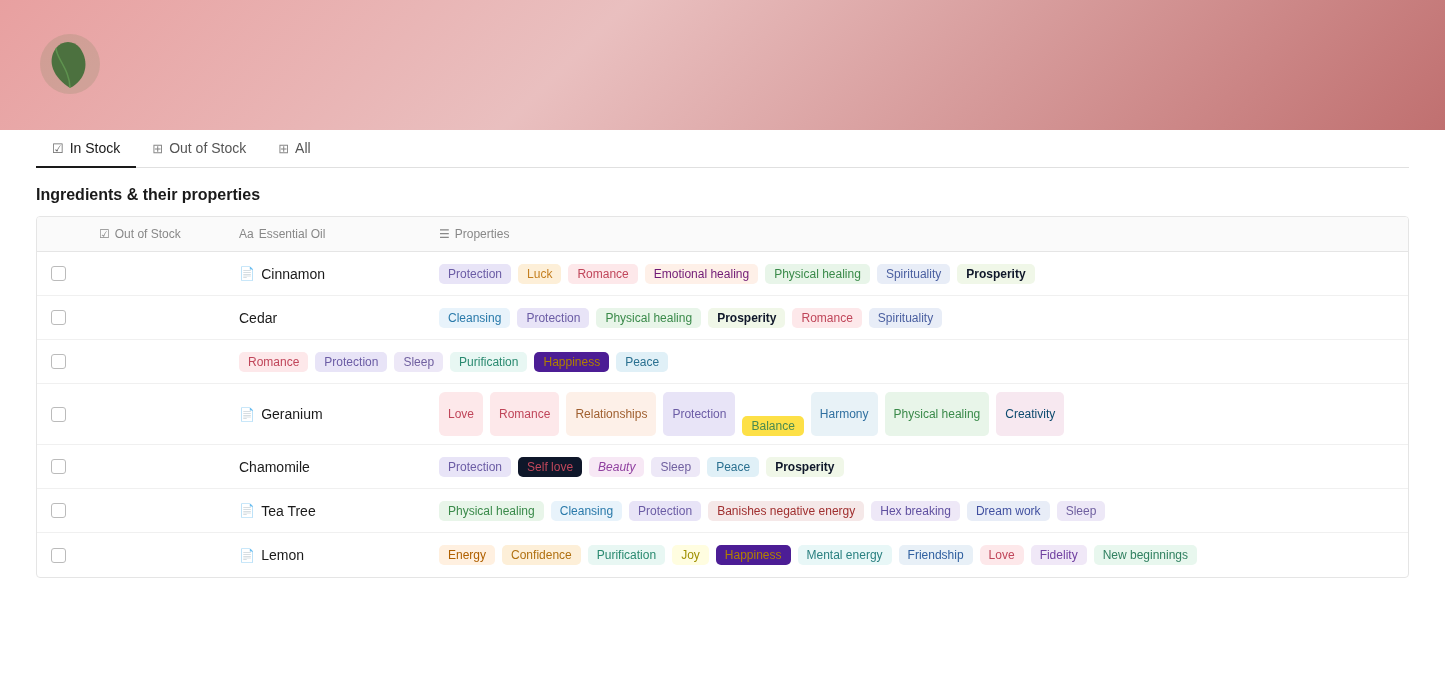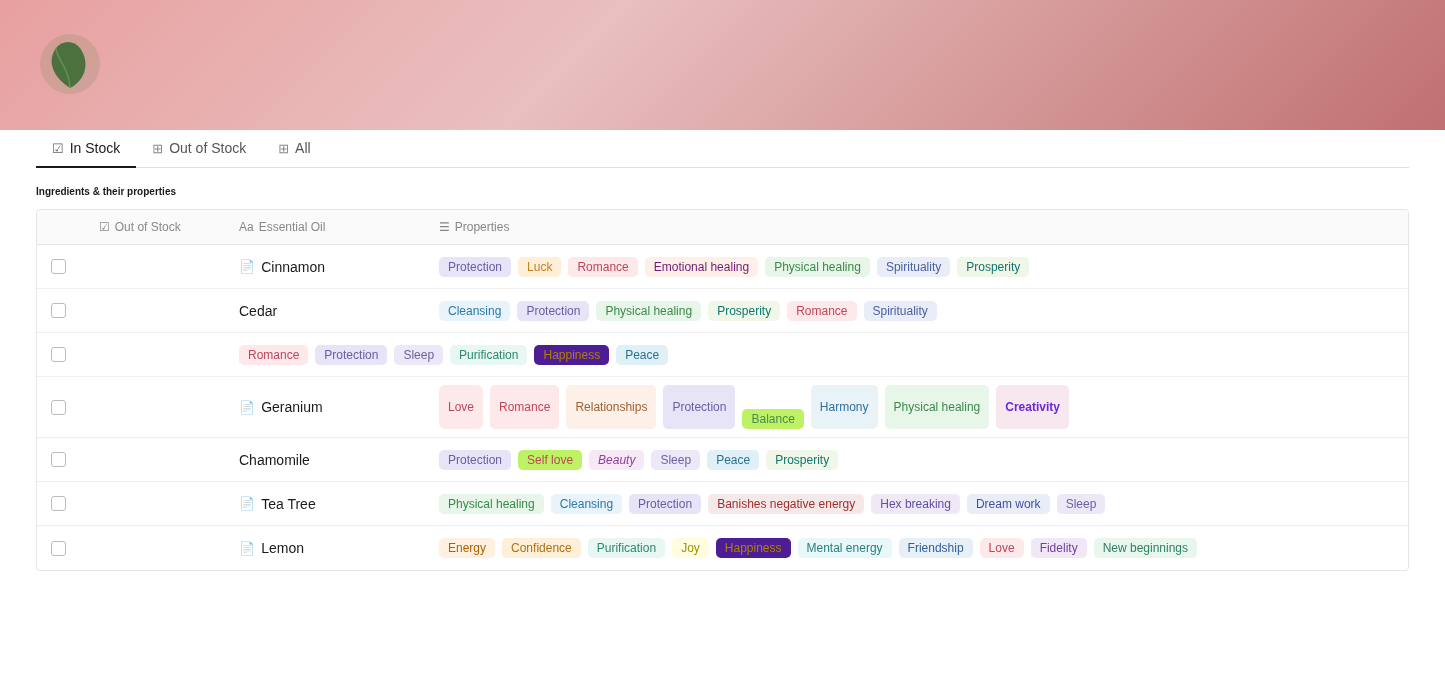--- a/index.html
+++ b/index.html
@@ -57,21 +57,21 @@
       border-bottom: 2px solid #1a1a1a;
       font-weight: 500;
     }
 
     .tab-icon {
       font-size: 13px;
       opacity: 0.7;
     }
 
     .section-title {
-      font-size: 10px;
+      font-size: 16px;
       font-weight: 600;
       color: #1a1a1a;
       padding: 18px 0 12px 0;
     }
 
     .table-wrapper {
       width: 100%;
       border: 1px solid #e5e5e5;
       border-radius: 4px;
       overflow: hidden;
@@ -168,32 +168,32 @@
       white-space: nowrap;
     }
 
     
     .tag-protection    { background: #e8e4f7; color: #6b5ca5; }
     .tag-luck          { background: #fdefd8; color: #c47f20; }
     .tag-romance       { background: #fde8ea; color: #c0465a; }
     .tag-emotional     { background: #fef0e8; color: #701a75; }
     .tag-physical      { background: #e8f5e9; color: #3a8a4a; }
     .tag-spirituality  { background: #e8edf7; color: #4a5fa0; }
-    .tag-prosperity    { background: #f0f7e8; color: #0f766e; }
+    .tag-prosperity    { background: #f0f7e8; color: #0f172a; font-weight: bold; }
     .tag-cleansing     { background: #e8f3fb; color: #2a7aaa; }
     .tag-sleep         { background: #ede8f7; color: #7060a0; }
     .tag-purification  { background: #e8f7f3; color: #2a8a70; }
     .tag-happiness     { background: #4c1d95; color: #b08000; }
     .tag-peace         { background: #e0f0f7; color: #2a7090; }
     .tag-love          { background: #fde8ea; color: #c0465a; border-radius: 6px; }
     .tag-relationships { background: #fdf0e8; color: #a06030; }
-    .tag-balance       { background: #bef264; color: #4a8a50; margin-top: 24px; }
+    .tag-balance       { background: #fde047; color: #4a8a50; margin-top: 24px; }
     .tag-harmony       { background: #e8f2f7; color: #3070a0; }
-    .tag-creativity    { background: #f7e8f0; color: #6d28d9; font-weight: bold; }
-    .tag-self-love     { background: #bef264; color: #c0465a; }
+    .tag-creativity    { background: #f7e8f0; color: #0c4a6e; }
+    .tag-self-love     { background: #0f172a; color: #c0465a; }
     .tag-beauty        { background: #f7e8f5; color: #9040a0; font-style: italic; }
     .tag-banishes      { background: #f5e8e8; color: #a03030; }
     .tag-hex           { background: #eee8f7; color: #6050a0; }
     .tag-dream         { background: #e8edf7; color: #4050a0; }
     .tag-energy        { background: #fff0e0; color: #b06000; }
     .tag-confidence    { background: #fdefd8; color: #b07010; }
     .tag-joy           { background: #fffde0; color: #a09000; }
     .tag-mental        { background: #e8f7f7; color: #2a8080; }
     .tag-friendship    { background: #e8f0f7; color: #3060a0; }
     .tag-fidelity      { background: #f0e8f7; color: #7040a0; }

